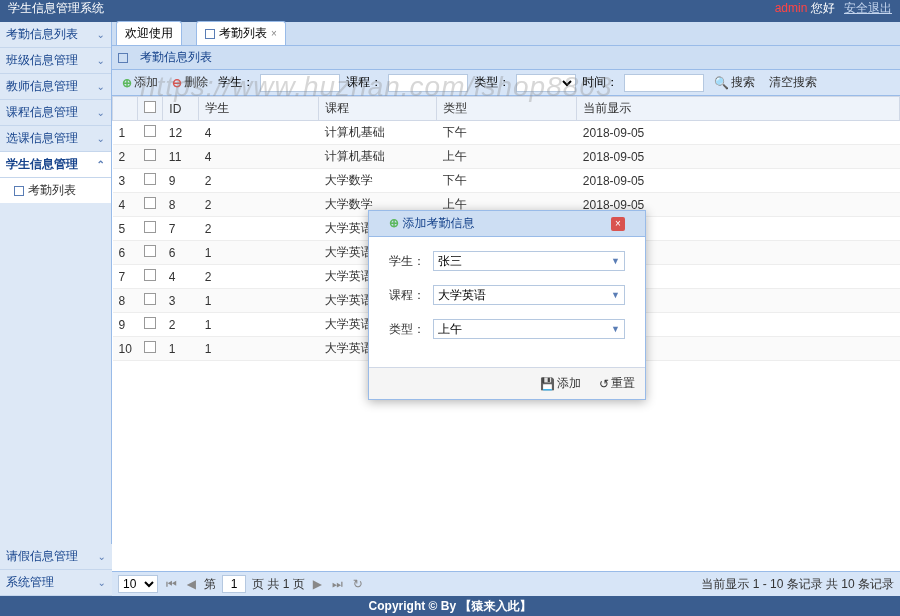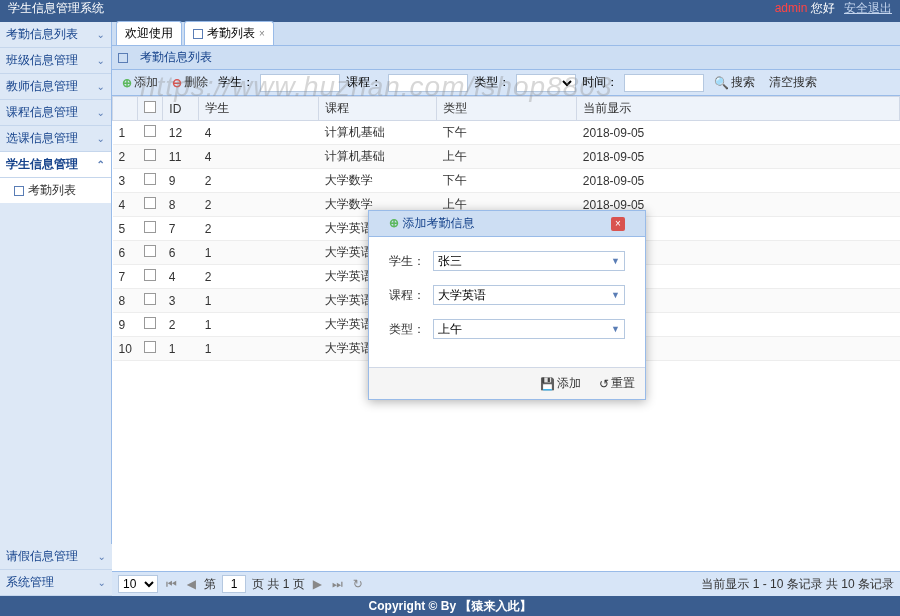--- a/index.html
+++ b/index.html
@@ -9,21 +9,21 @@
 .header-right .admin{color:#ff4444;text-decoration:none}
 .main{display:flex;height:574px}
 .sidebar{width:112px;background:#dde8f6;border-right:1px solid #99bbe8}
 .nav-title{background:#ced9e7;padding:4px 6px;border-bottom:1px solid #99bbe8;display:flex;justify-content:space-between;align-items:center;color:#15428b;font-weight:bold}
 .nav-item{background:#dde8f6;padding:4px 6px;border-bottom:1px solid #c5d6ec;display:flex;justify-content:space-between;align-items:center;color:#15428b;cursor:pointer}
 .nav-item.active{background:#fff;font-weight:bold}
 .nav-sub{background:#fff;padding:4px 6px 4px 14px;display:flex;align-items:center;gap:4px;color:#333;cursor:pointer}
 .nav-bottom{position:absolute;bottom:20px;left:0;width:112px}
 .chev{color:#5a7db5;font-size:10px}
 .content{flex:1;display:flex;flex-direction:column;background:#fff}
-.tabs{height:24px;background:#cddef3;border-bottom:1px solid #99bbe8;display:flex;align-items:flex-end;padding-left:4px;gap:2px}
+.tabs{height:24px;background:#cddef3;border-bottom:1px solid #99bbe8;display:flex;align-items:flex-end;padding-left:4px;gap:14px}
 .tab{background:#fff;border:1px solid #99bbe8;border-bottom:none;border-radius:3px 3px 0 0;padding:3px 8px;display:flex;align-items:center;gap:4px;cursor:pointer}
 .tab .x{color:#888;font-size:10px}
 .subhdr{background:#cddef3;border-bottom:1px solid #99bbe8;padding:3px 6px;color:#15428b;display:flex;align-items:center;gap:12px}
 .toolbar{background:#d7e5f7;border-bottom:1px solid #99bbe8;padding:3px 6px;display:flex;align-items:center;gap:6px}
 .tbtn{display:flex;align-items:center;gap:2px;padding:1px 4px;cursor:pointer;color:#333}
 .tinput{border:1px solid #b5c8e0;height:18px;width:80px;background:#fff}
 .tsel{border:1px solid #b5c8e0;height:18px;width:60px;background:#fff}
 .plus{color:#5cb85c;font-weight:bold}
 .minus{color:#d9534f;font-weight:bold}
 .grid{flex:1;overflow:auto;background:#fff}

